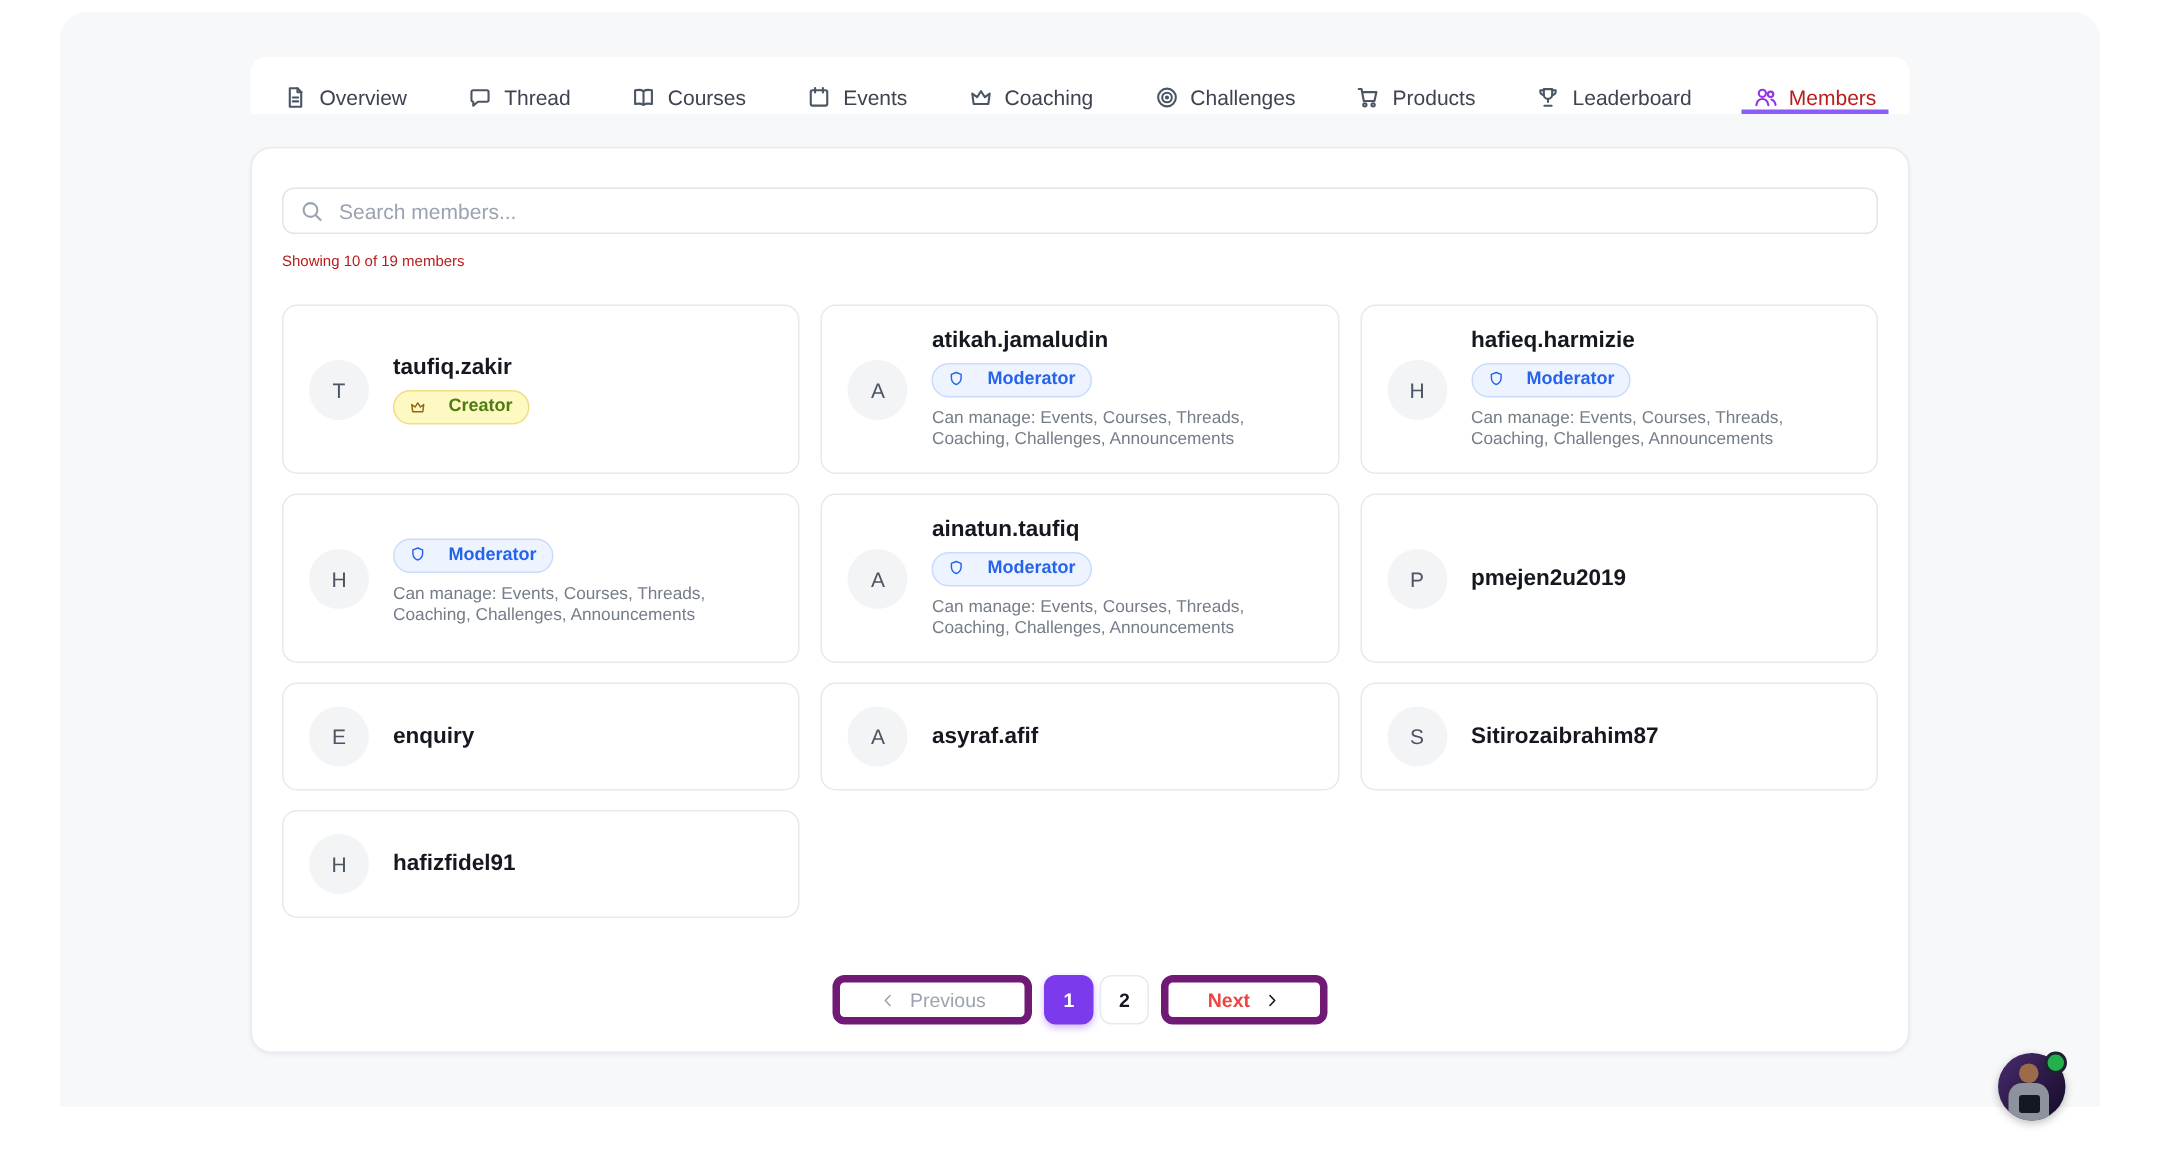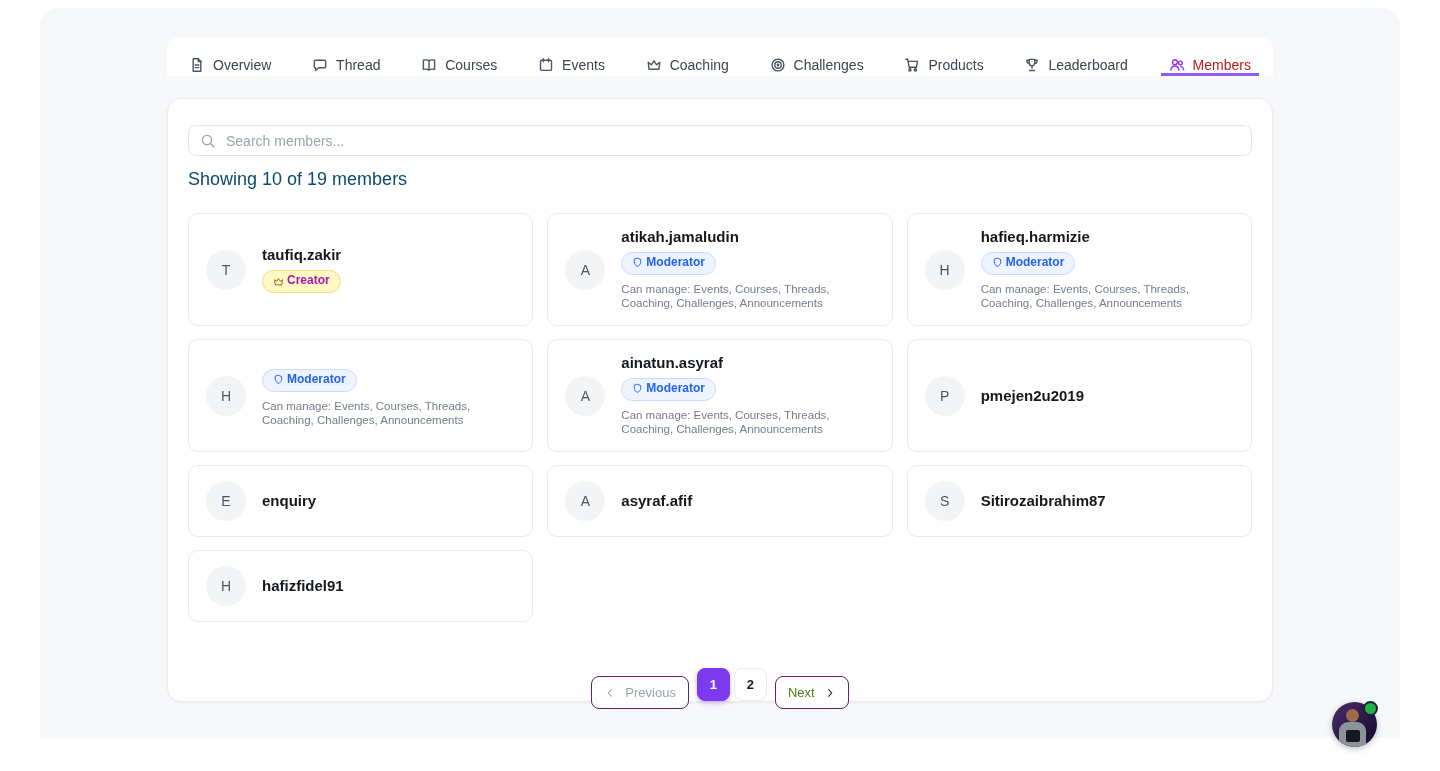--- a/index.html
+++ b/index.html
@@ -48,68 +48,68 @@
     height:31px; border:1px solid #e2e5ea; border-radius:8px;
     display:flex; align-items:center; gap:10px; padding:0 11px;
     background:#fff;
   }
   .searchbox svg { width:16px; height:16px; stroke:#9aa3af; flex:0 0 auto; }
   .searchbox input {
     border:none; outline:none; flex:1; font-size:14px;
     font-family:"Liberation Sans", sans-serif; color:#0369a1; background:transparent;
   }
   .searchbox input::placeholder { color:#9aa3af; }
-  .summary { margin-top:13px; font-size:18px; color:#0c4a6e; }
+  .summary { margin-top:13px; font-size:10px; color:#b91c1c; }
 
   .grid {
     margin-top:23px;
     display:grid; grid-template-columns:repeat(3,1fr);
     gap:13px 14px;
   }
   .card {
     background:#fff; border:1px solid #e7e9ee; border-radius:10px;
     display:flex; align-items:center; gap:16px;
     padding:14px 17px; min-height:72px; cursor:pointer;
   }
   .card.tall { min-height:113px; }
   .avatar {
     width:40px; height:40px; border-radius:50%;
     background:#f3f4f6; color:#4b5563;
     display:flex; align-items:center; justify-content:center;
     font-size:14px; flex:0 0 auto;
   }
   .m-name { font-size:15px; font-weight:bold; color:#15181e; line-height:1.2; }
   .badge {
-    display:inline-flex; align-items:center; gap:3px;
+    display:inline-flex; align-items:center; gap:15px;
     margin-top:6px; font-size:12px; font-weight:bold;
     padding:3px 10px 4px; border-radius:999px; line-height:1.1;
   }
   .badge svg { width:11px; height:11px; }
   .badge.moderator { background:#eef4ff; border:1px solid #c9dcfb; color:#2563eb; }
   .badge.moderator svg { stroke:#2563eb; }
-  .badge.creator { background:#fef9c3; border:1px solid #f0dd85; color:#a21caf; }
+  .badge.creator { background:#fef9c3; border:1px solid #f0dd85; color:#4d7c0f; }
   .badge.creator svg { stroke:#8f6413; }
   .perm {
     margin-top:7px; font-size:11.5px; color:#757d89;
     line-height:1.27; max-width:262px;
   }
 
   
   .pagination {
     margin-top:38px; display:flex; justify-content:center; align-items:center; gap:8px;
   }
   .pg-btn {
     height:33px; display:inline-flex; align-items:center; gap:9px;
-    padding:0 12px; background:#fff; border:1px solid #701a75; border-radius:8px;
-    font-size:13px; font-family:"Liberation Sans", sans-serif; cursor:pointer;margin-top:16px;
+    padding:0 26px; background:#fff; border:5px solid #701a75; border-radius:8px;
+    font-size:13px; font-family:"Liberation Sans", sans-serif; cursor:pointer;
   }
   .pg-btn svg { width:12px; height:12px; }
   .pg-prev { color:#9ca3af; }
   .pg-prev svg { stroke:#9ca3af; }
-  .pg-next { color:#4d7c0f; font-weight:400; }
+  .pg-next { color:#ef4444; font-weight:700; }
   .pg-next svg { stroke:#15181e; }
   .pg-pages { display:flex; gap:4px; }
   .pg-num {
     width:33px; height:33px; display:inline-flex; align-items:center; justify-content:center;
     background:#fff; border:1px solid #e7e9ee; border-radius:8px;
     font-size:13px; font-weight:bold; color:#15181e; cursor:pointer;
   }
   .pg-num.active {
     background:#7c3aed; border-color:#7c3aed; color:#fff;
     box-shadow:0 2px 5px rgba(124,58,237,.35);
@@ -284,21 +284,21 @@
                 </svg>
               <span>Moderator</span>
             </span>
             <div class="perm">Can manage: Events, Courses, Threads, Coaching, Challenges, Announcements</div>
           </div>
         </div>
 
         <div class="card tall">
           <div class="avatar">A</div>
           <div>
-            <div class="m-name">ainatun.asyraf</div>
+            <div class="m-name">ainatun.taufiq</div>
             <span class="badge moderator">
               <svg viewBox="0 0 16 16">
                   <path d="M8 1.9l4.7 1.8v3.5c0 2.9-1.8 5.3-4.7 6.4-2.9-1.1-4.7-3.5-4.7-6.4V3.7z"></path>
                 </svg>
               <span>Moderator</span>
             </span>
             <div class="perm">Can manage: Events, Courses, Threads, Coaching, Challenges, Announcements</div>
           </div>
         </div>
 

